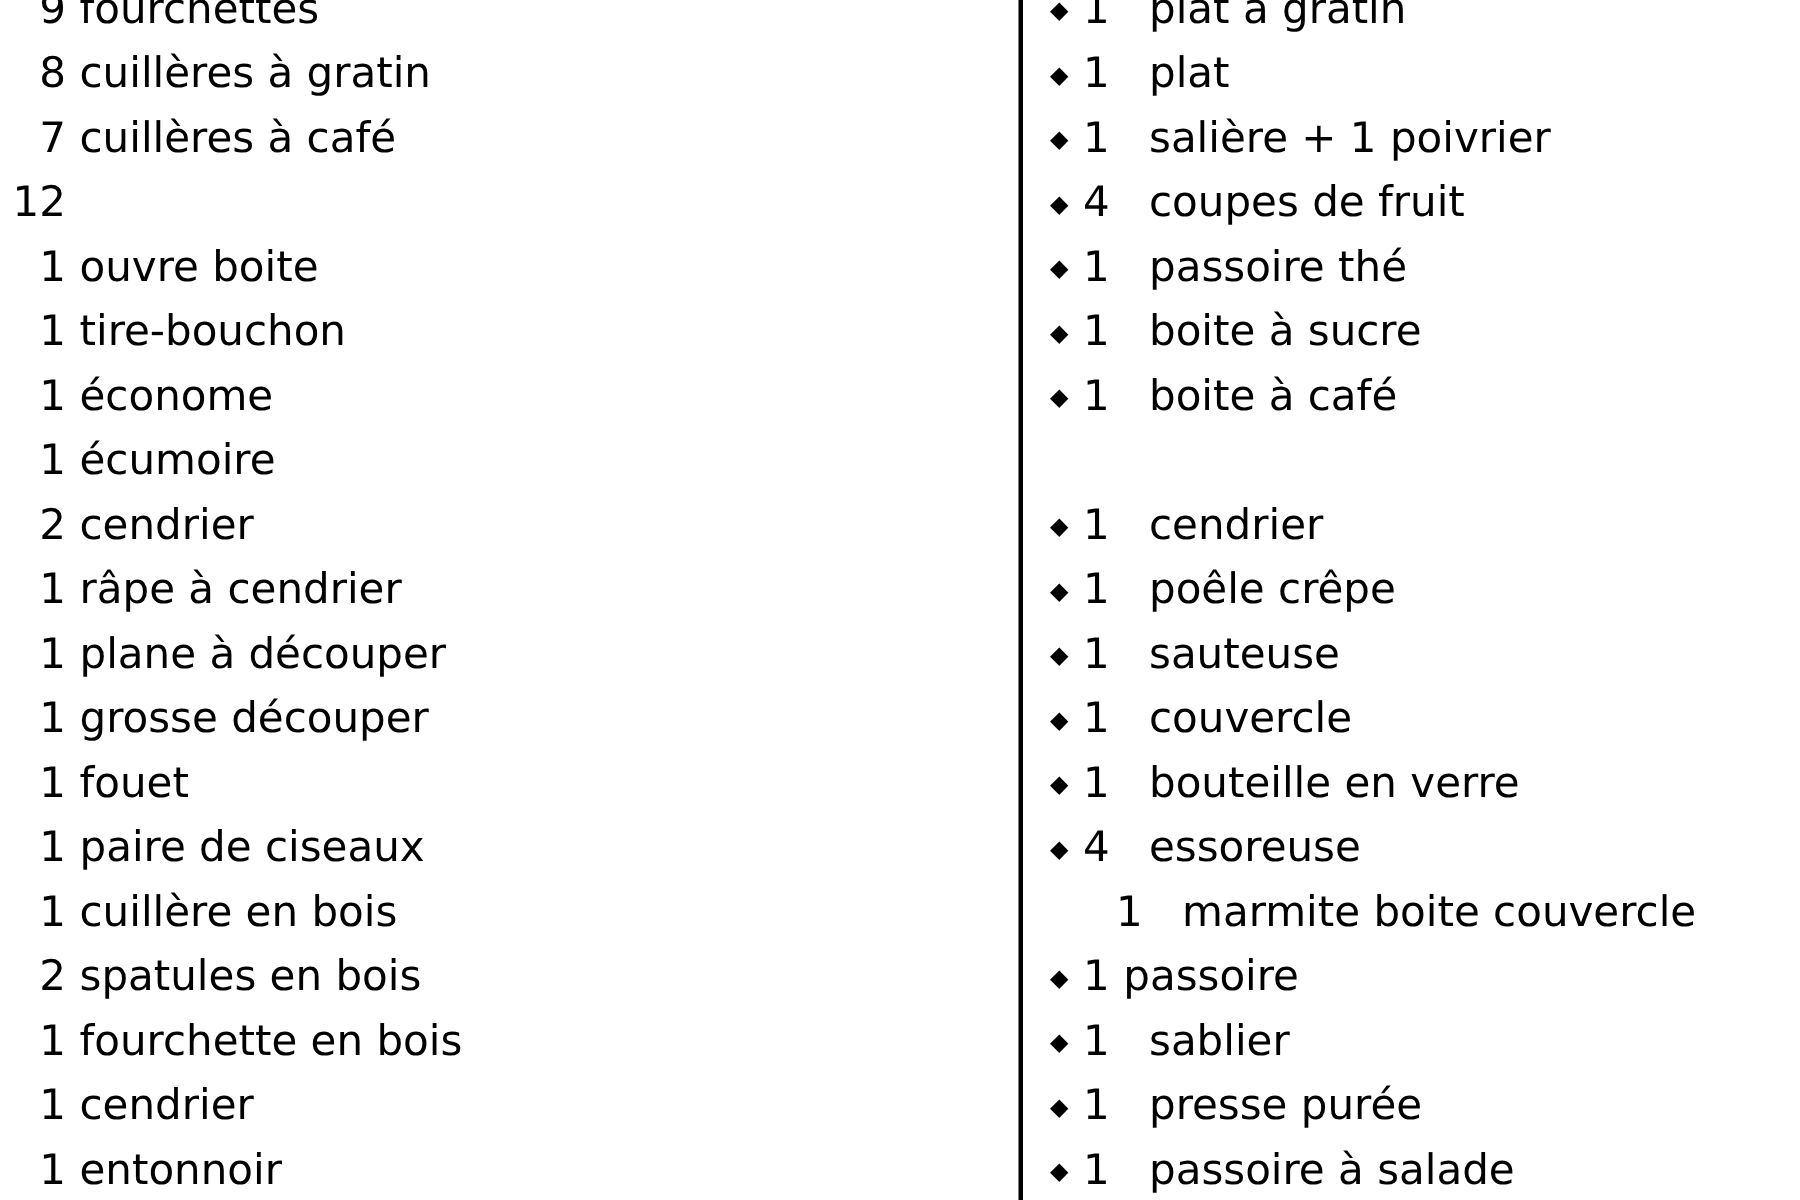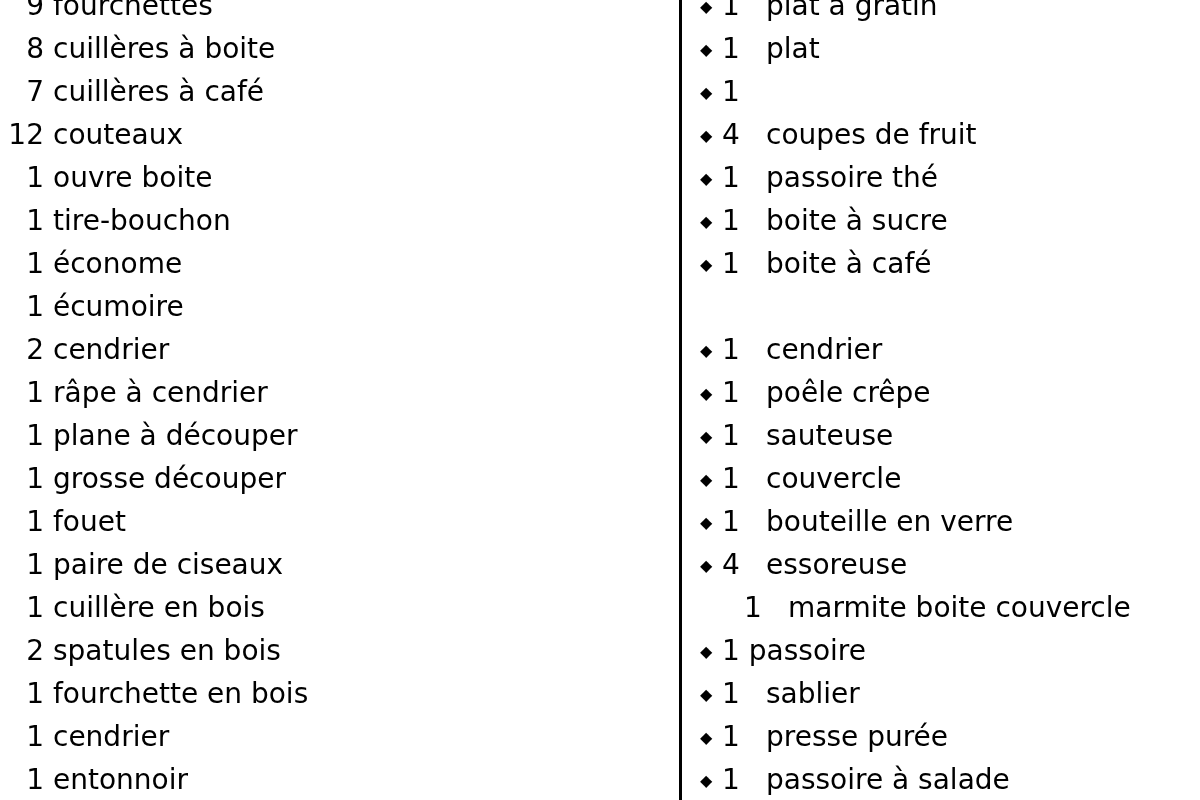--- a/index.html
+++ b/index.html
@@ -95,29 +95,28 @@
 
   <div class="divider"></div>
 
   <div class="col-left">
     <div class="row">
       <span class="l-qty">9</span>
       <span class="l-label">fourchettes</span>
     </div>
     <div class="row">
       <span class="l-qty">8</span>
-      <span class="l-label">cuillères à boite</span>
+      <span class="l-label">cuillères à gratin</span>
     </div>
     <div class="row">
       <span class="l-qty">7</span>
       <span class="l-label">cuillères à café</span>
     </div>
     <div class="row">
       <span class="l-qty">12</span>
-      <span class="l-label">couteaux</span>
     </div>
     <div class="row">
       <span class="l-qty">1</span>
       <span class="l-label">ouvre boite</span>
     </div>
     <div class="row">
       <span class="l-qty">1</span>
       <span class="l-label">tire-bouchon</span>
     </div>
     <div class="row">
@@ -181,20 +180,21 @@
       <span class="r-label">plat à gratin</span>
     </div>
     <div class="row">
       <span class="r-bullet">◆</span>
       <span class="r-qty">1</span>
       <span class="r-label">plat</span>
     </div>
     <div class="row">
       <span class="r-bullet">◆</span>
       <span class="r-qty">1</span>
+      <span class="r-label">salière + 1 poivrier</span>
     </div>
     <div class="row">
       <span class="r-bullet">◆</span>
       <span class="r-qty">4</span>
       <span class="r-label">coupes de fruit</span>
     </div>
     <div class="row">
       <span class="r-bullet">◆</span>
       <span class="r-qty">1</span>
       <span class="r-label">passoire thé</span>

